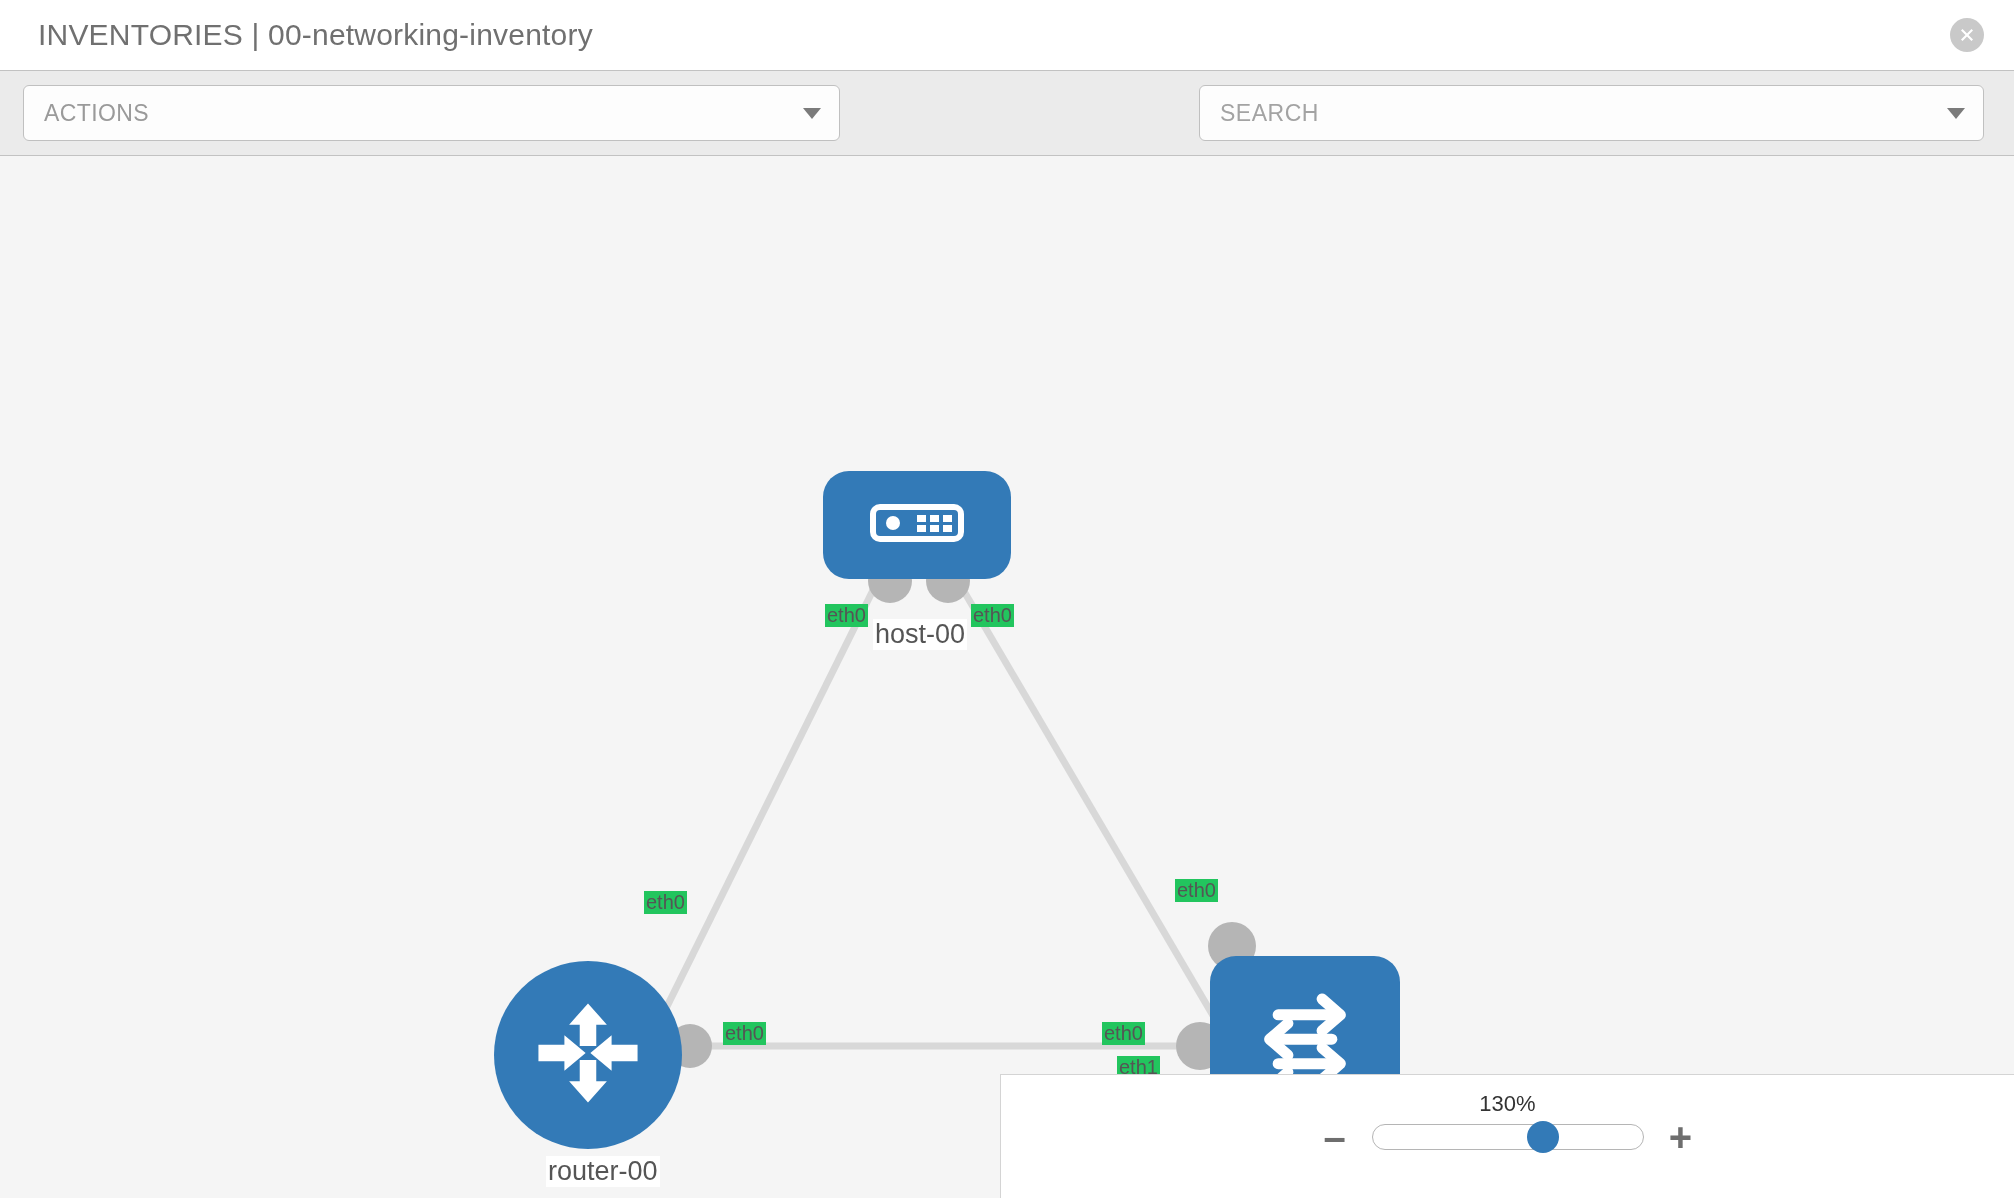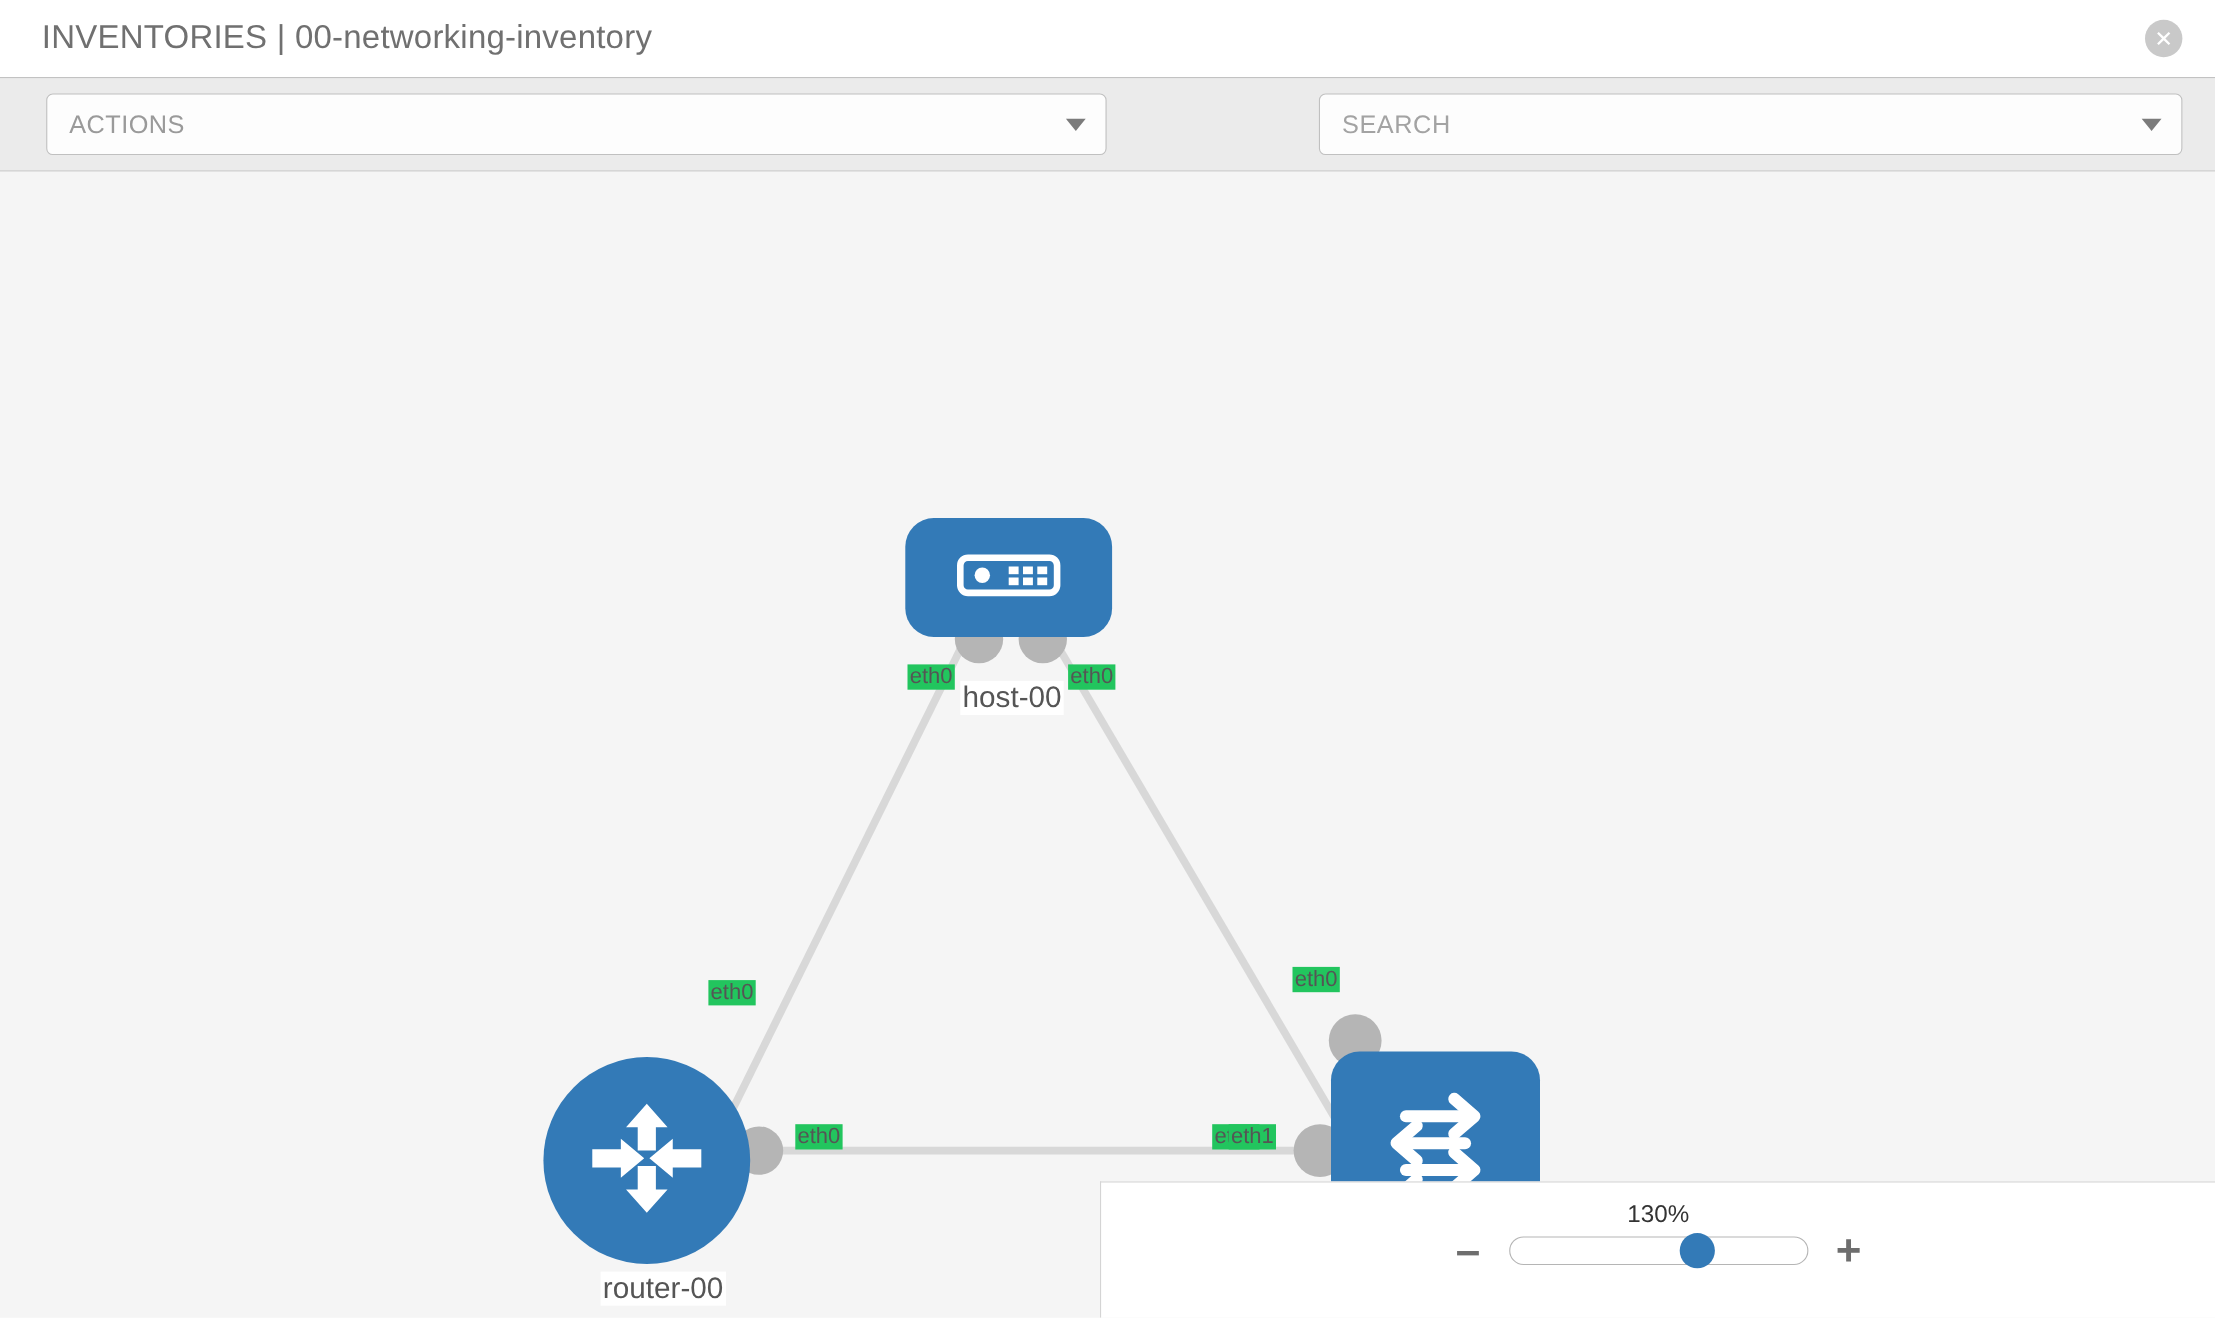--- a/index.html
+++ b/index.html
@@ -43,22 +43,22 @@
   .toolbar {
     position: relative;
     height: 86px;
     background: #ebebeb;
     border-top: 1px solid #c2c2c2;
     border-bottom: 1px solid #c2c2c2;
     display: flex;
     align-items: center;
   }
   .actions-select {
-    margin-left: 42px;
-    width: 964px;
+    margin-left: 23px;
+    width: 817px;
     height: 56px;
     background: #fdfdfd;
     border: 1px solid #c0c0c0;
     border-radius: 6px;
     display: flex;
     align-items: center;
     justify-content: space-between;
     padding: 0 18px 0 20px;
     cursor: pointer;
   }
@@ -149,21 +149,21 @@
     background: #22c55e;
     white-space: nowrap;
     padding: 0 2px;
   }
   .el-host-left   { left: 825px; top: 448px; }
   .el-host-right  { left: 971px; top: 448px; }
   .el-left-mid    { left: 644px; top: 735px; }
   .el-right-mid   { left: 1175px; top: 723px; }
   .el-router-eth0 { left: 723px; top: 866px; }
   .el-switch-eth0 { left: 1102px; top: 866px; }
-  .el-switch-eth1 { left: 1117px; top: 866px; }
+  .el-switch-eth1 { left: 1117px; top: 900px; }
 
   
   .zoom-panel {
     position: absolute;
     right: 0;
     bottom: 0;
     width: 1014px;
     height: 124px;
     background: #ffffff;
     border: 1px solid #d4d4d4;

